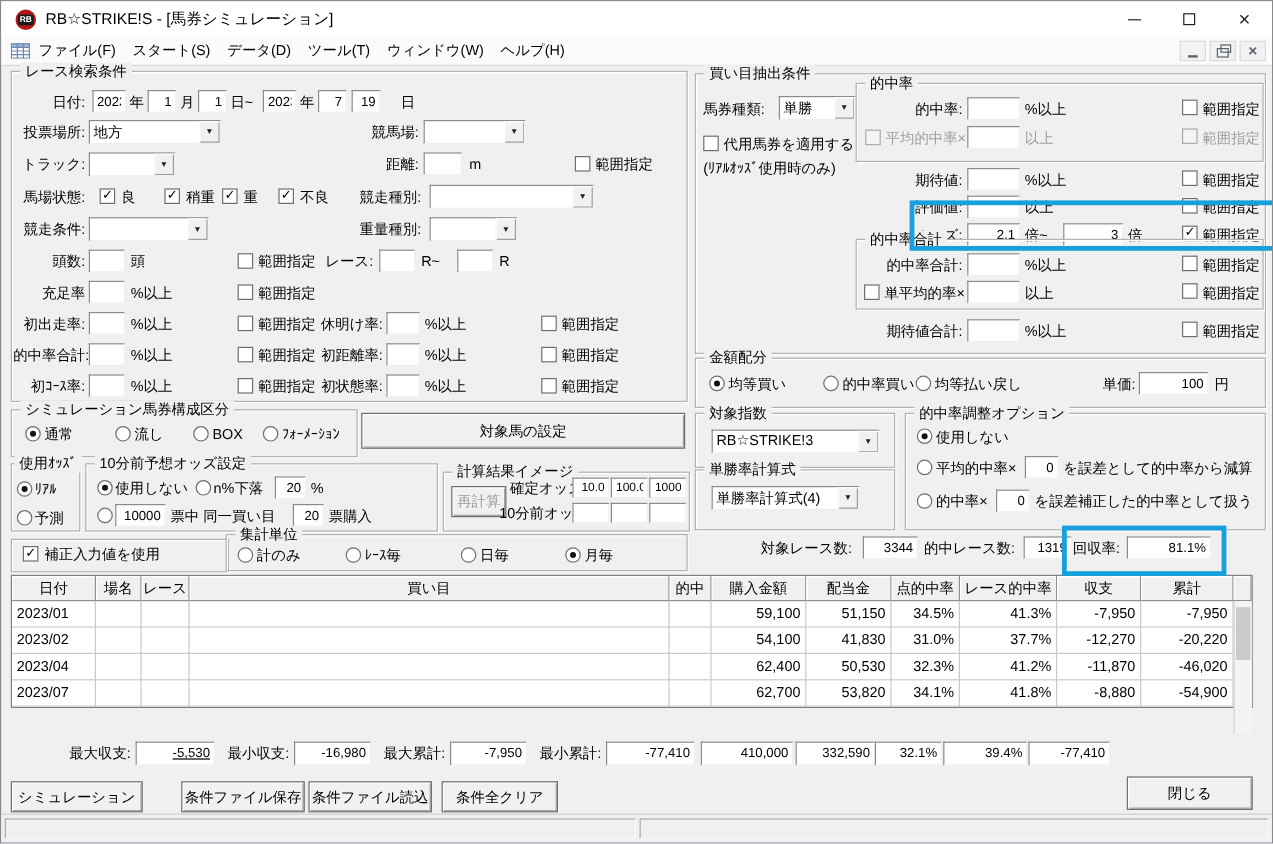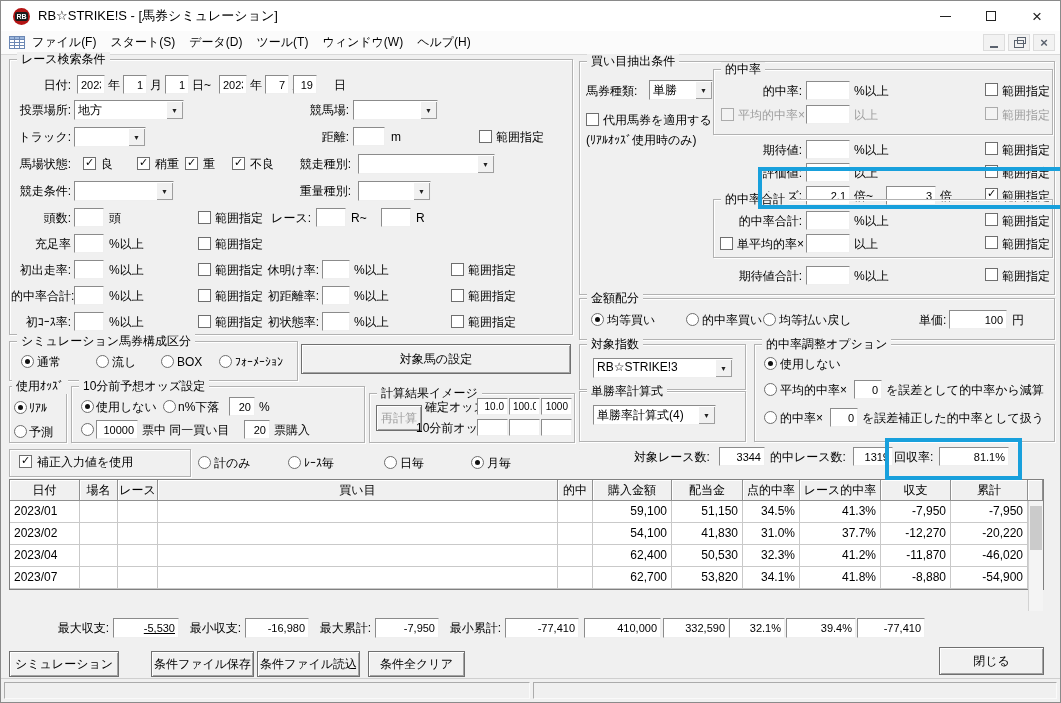--- a/index.html
+++ b/index.html
@@ -280,20 +280,23 @@
   <input class="inp sm" style="left: 508px; top: 397px; width: 31px;" value="100.0">
   <input class="inp sm" style="left: 540px; top: 397px; width: 31px;" value="1000">
   <span class="lab r" style="left:415px;top:420px;width:59px">10分前オッズ:</span>
   <input class="inp sm" style="left: 476px; top: 418px; width: 31px;" value="">
   <input class="inp sm" style="left: 508px; top: 418px; width: 31px;" value="">
   <input class="inp sm" style="left: 540px; top: 418px; width: 31px;" value="">
 
   <div class="gb" style="left:8px;top:448px;width:180px;height:26px"></div>
   <span class="cb on" style="left:18px;top:454px"></span>
   <span class="lab" style="left:36px;top:454px">補正入力値を使用</span>
+  <div class="gb" style="left:187px;top:444px;width:383px;height:29px">
+    <span class="gt">集計単位</span>
+  </div>
   <span class="rdo" style="left:197px;top:455px"></span>
   <span class="lab" style="left:213px;top:455px">計のみ</span>
   <span class="rdo" style="left:287px;top:455px"></span>
   <span class="lab" style="left:303px;top:455px">ﾚｰｽ毎</span>
   <span class="rdo" style="left:383px;top:455px"></span>
   <span class="lab" style="left:399px;top:455px">日毎</span>
   <span class="rdo on" style="left:470px;top:455px"></span>
   <span class="lab" style="left:486px;top:455px">月毎</span>
 
   <div class="gb" style="left:578px;top:60px;width:474px;height:232px">

